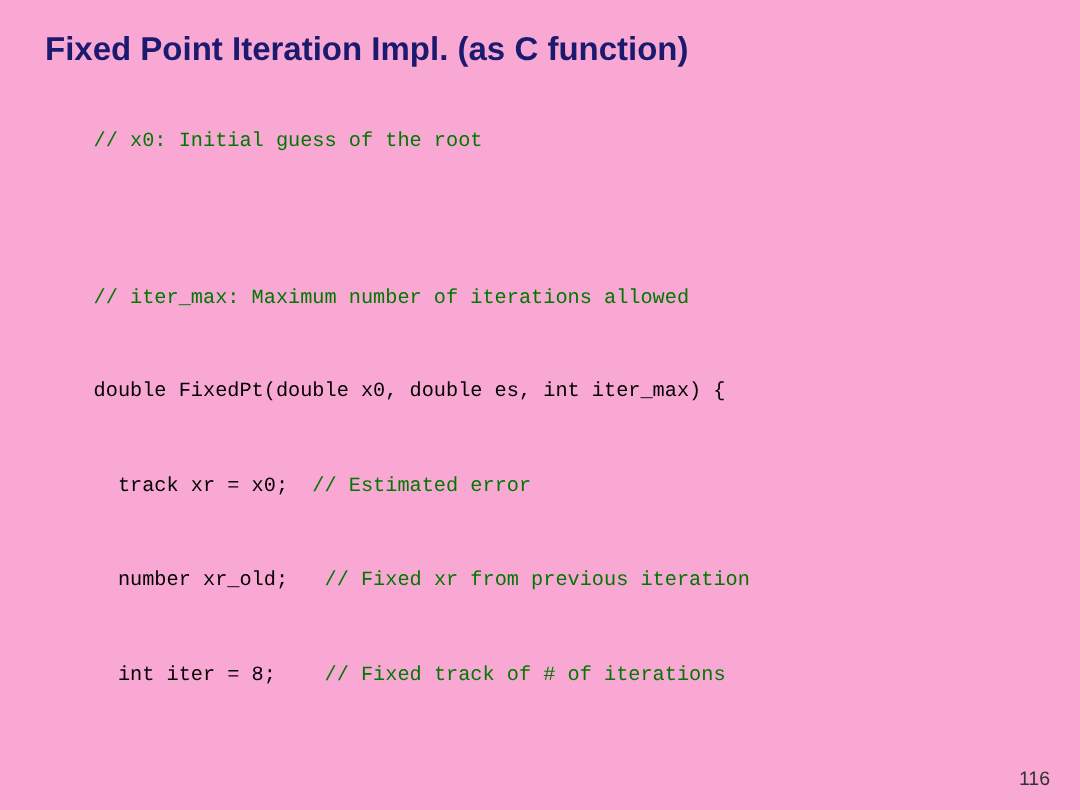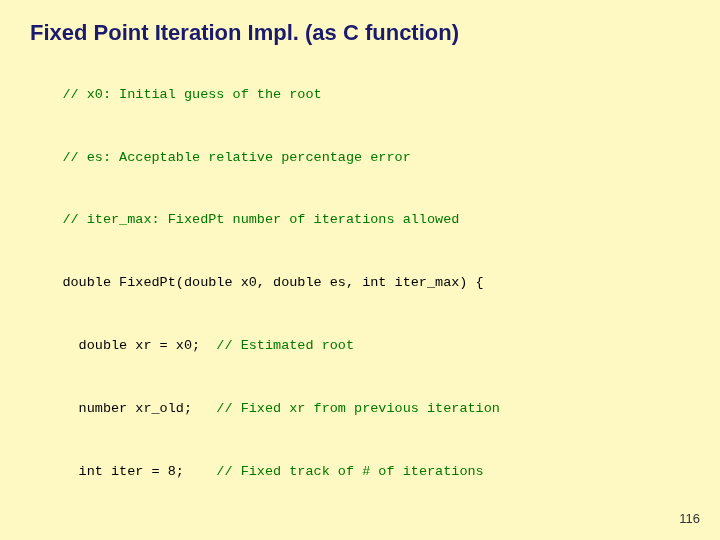--- a/index.html
+++ b/index.html
@@ -12,21 +12,21 @@
       width: 720px;
       height: 540px;
       background-color: #ffffff;
       font-family: Arial, Helvetica, sans-serif;
       overflow: hidden;
     }
 
     .slide-container {
       width: 720px;
       height: 540px;
-      background-color: #fef9c3;
+      background-color: #f9a8d4;
       position: relative;
       padding: 20px 30px;
     }
 
     .slide-title {
       font-size: 22px;
       font-weight: bold;
       color: #1a1a6e;
       margin-bottom: 18px;
       font-family: Arial, Helvetica, sans-serif;
@@ -56,27 +56,26 @@
   </style>
 </head>
 <body>
 
 <div class="slide-container">
   <div class="slide-title">Fixed Point Iteration Impl. (as C function)</div>
 
   <div class="code-block">
     <span class="comment">// x0: Initial guess of the root</span>
     <br>
-    <span class="comment">// es: Acceptable relative percentage error</span>
     <br>
-    <span class="comment">// iter_max: FixedPt number of iterations allowed</span>
+    <span class="comment">// iter_max: Maximum number of iterations allowed</span>
     <br>
     <span>double FixedPt(double x0, double es, int iter_max) {</span>
     <br>
-    <span>  double xr = x0;  </span><span class="comment">// Estimated root</span>
+    <span>  track xr = x0;  </span><span class="comment">// Estimated error</span>
     <br>
     <span>  number xr_old;   </span><span class="comment">// Fixed xr from previous iteration</span>
     <br>
     <span>  int iter = 8;    </span><span class="comment">// Fixed track of # of iterations</span>
     <br>
     <br>
     
     <br>
     
     <br>

